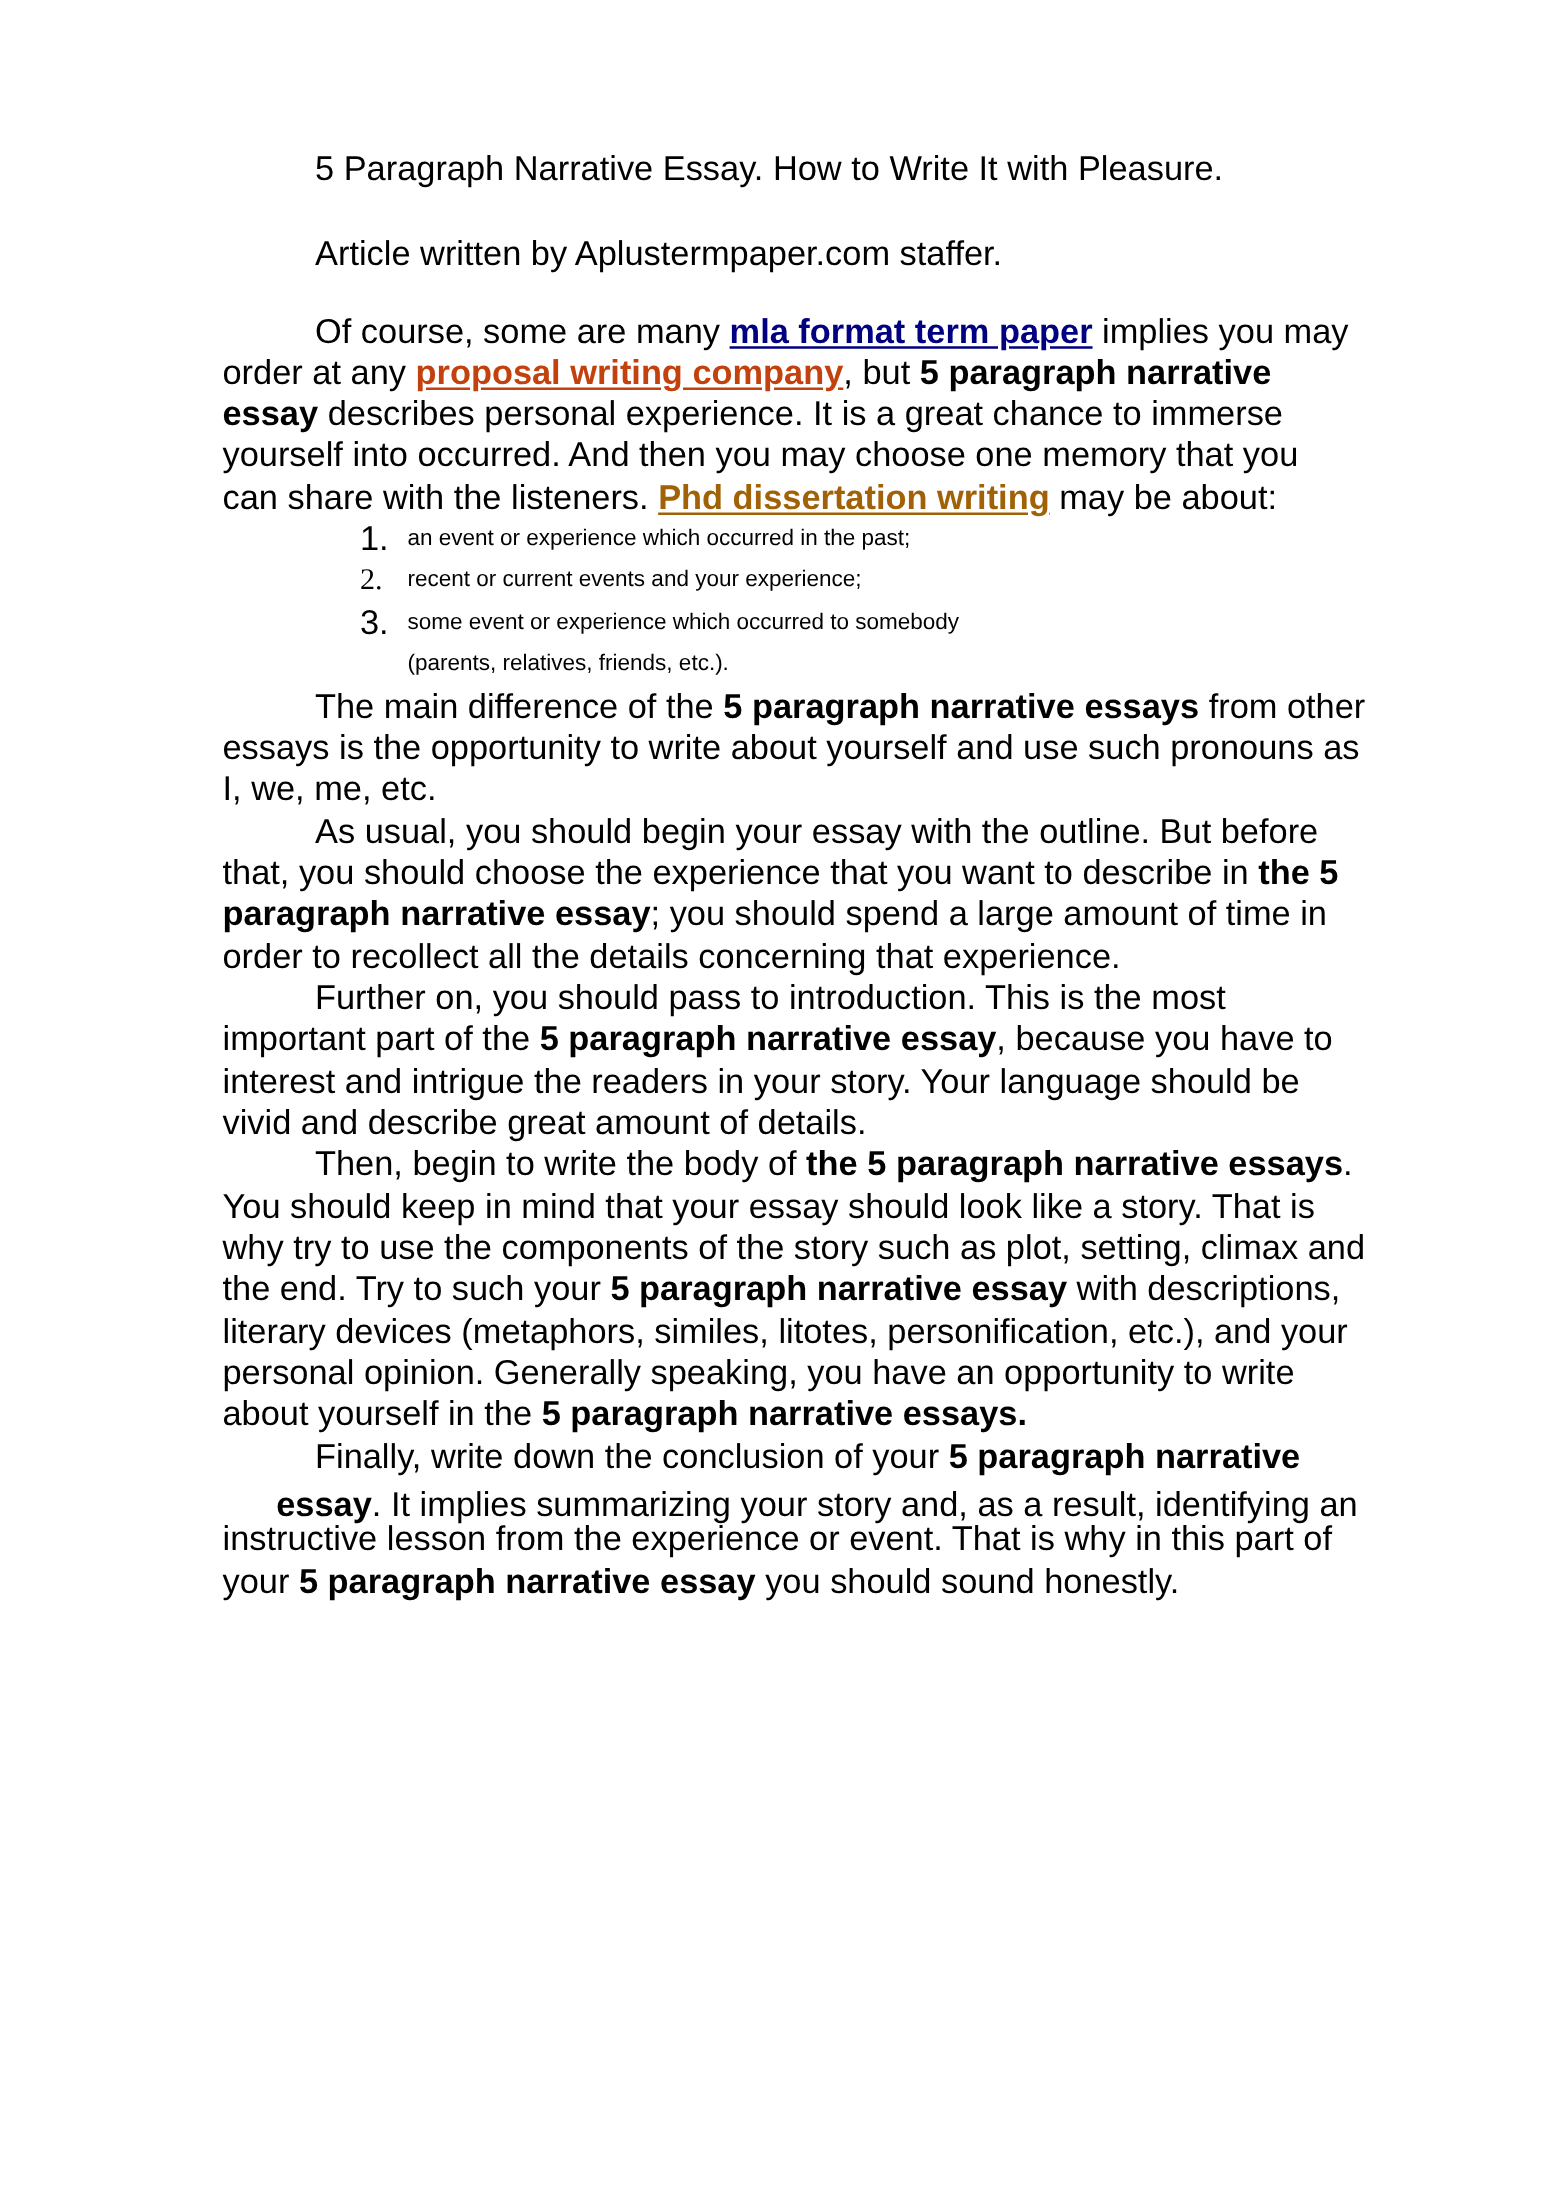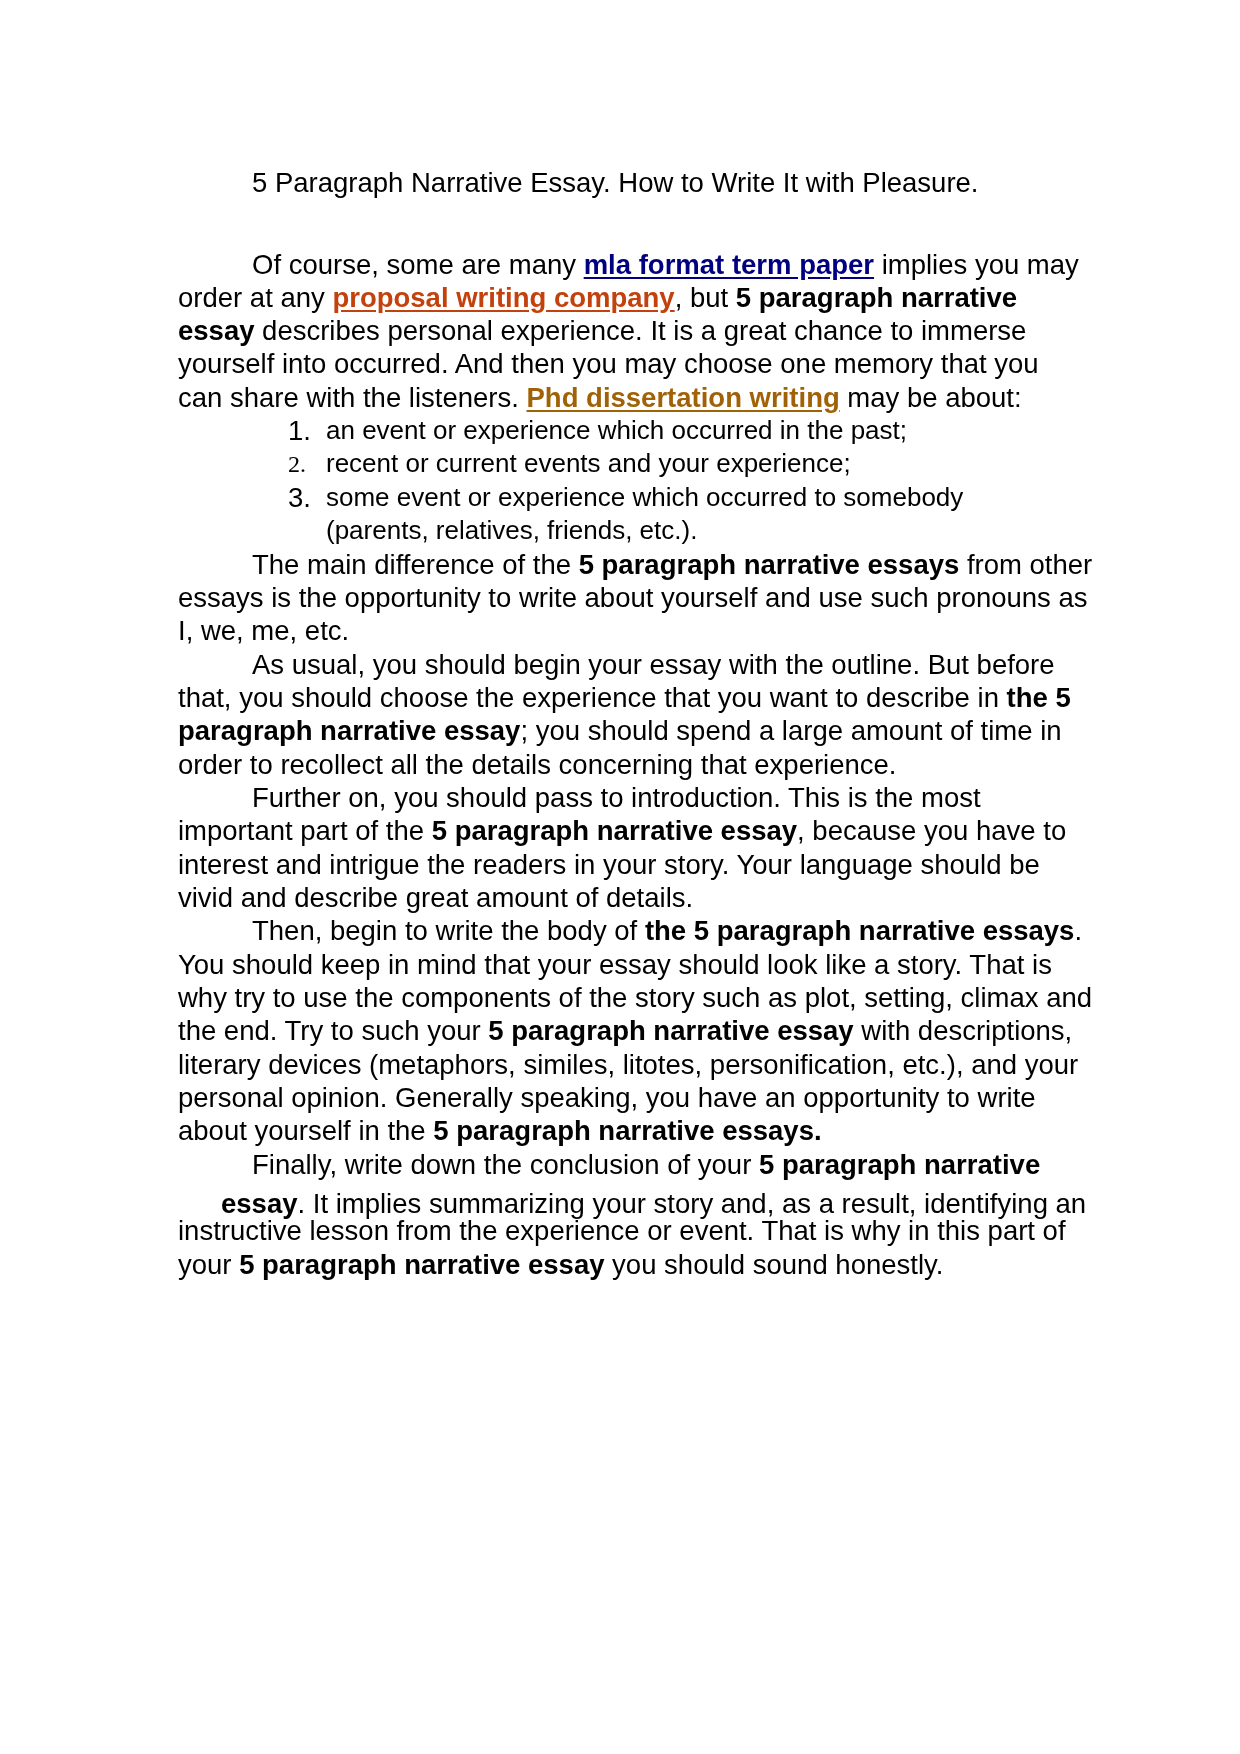--- a/index.html
+++ b/index.html
@@ -37,39 +37,40 @@
     line-height: 33px;
     white-space: nowrap;
   }
   .list-num.serif {
     font-family: "Liberation Serif", serif;
     font-size: 24px;
   }
   .list-text {
     position: absolute;
     left: 326px;
-    font-size: 26px;
+    font-size: 18px;
     line-height: 33px;
     white-space: nowrap;
   }
   b { font-weight: bold; }
   a.doc-link {
     color: #000080;
     font-weight: bold;
     text-decoration: underline;
     text-underline-offset: 3px;
   }
 </style>
 </head>
 <body>
 
 <div class="page">
 
-  <div class="line indent" style="top:118px;margin-top:48px;">5 Paragraph Narrative Essay. How to Write It with Pleasure.</div>
+  <div class="line indent" style="top:118px;">5 Paragraph Narrative Essay. How to Write It with Pleasure.</div>
 
+  <div class="line indent" style="top:186px;">Article written by Aplustermpaper.com staffer.</div>
 
   <div>
     <div class="line indent" style="top:248px;">
       <span>Of course, some are many </span><a class="doc-link" href="#" style="color: rgb(0, 0, 128);">mla format term paper</a><span> implies you may</span>
     </div>
     <div class="line" style="top:281px;">
       <span>order at any </span><a class="doc-link" href="#" style="color: #c2410c;">proposal writing company</a><span>, but </span><b>5 paragraph narrative</b>
     </div>
     <div class="line" style="top:314px;">
       <b>essay</b><span> describes personal experience. It is a great chance to immerse</span>

